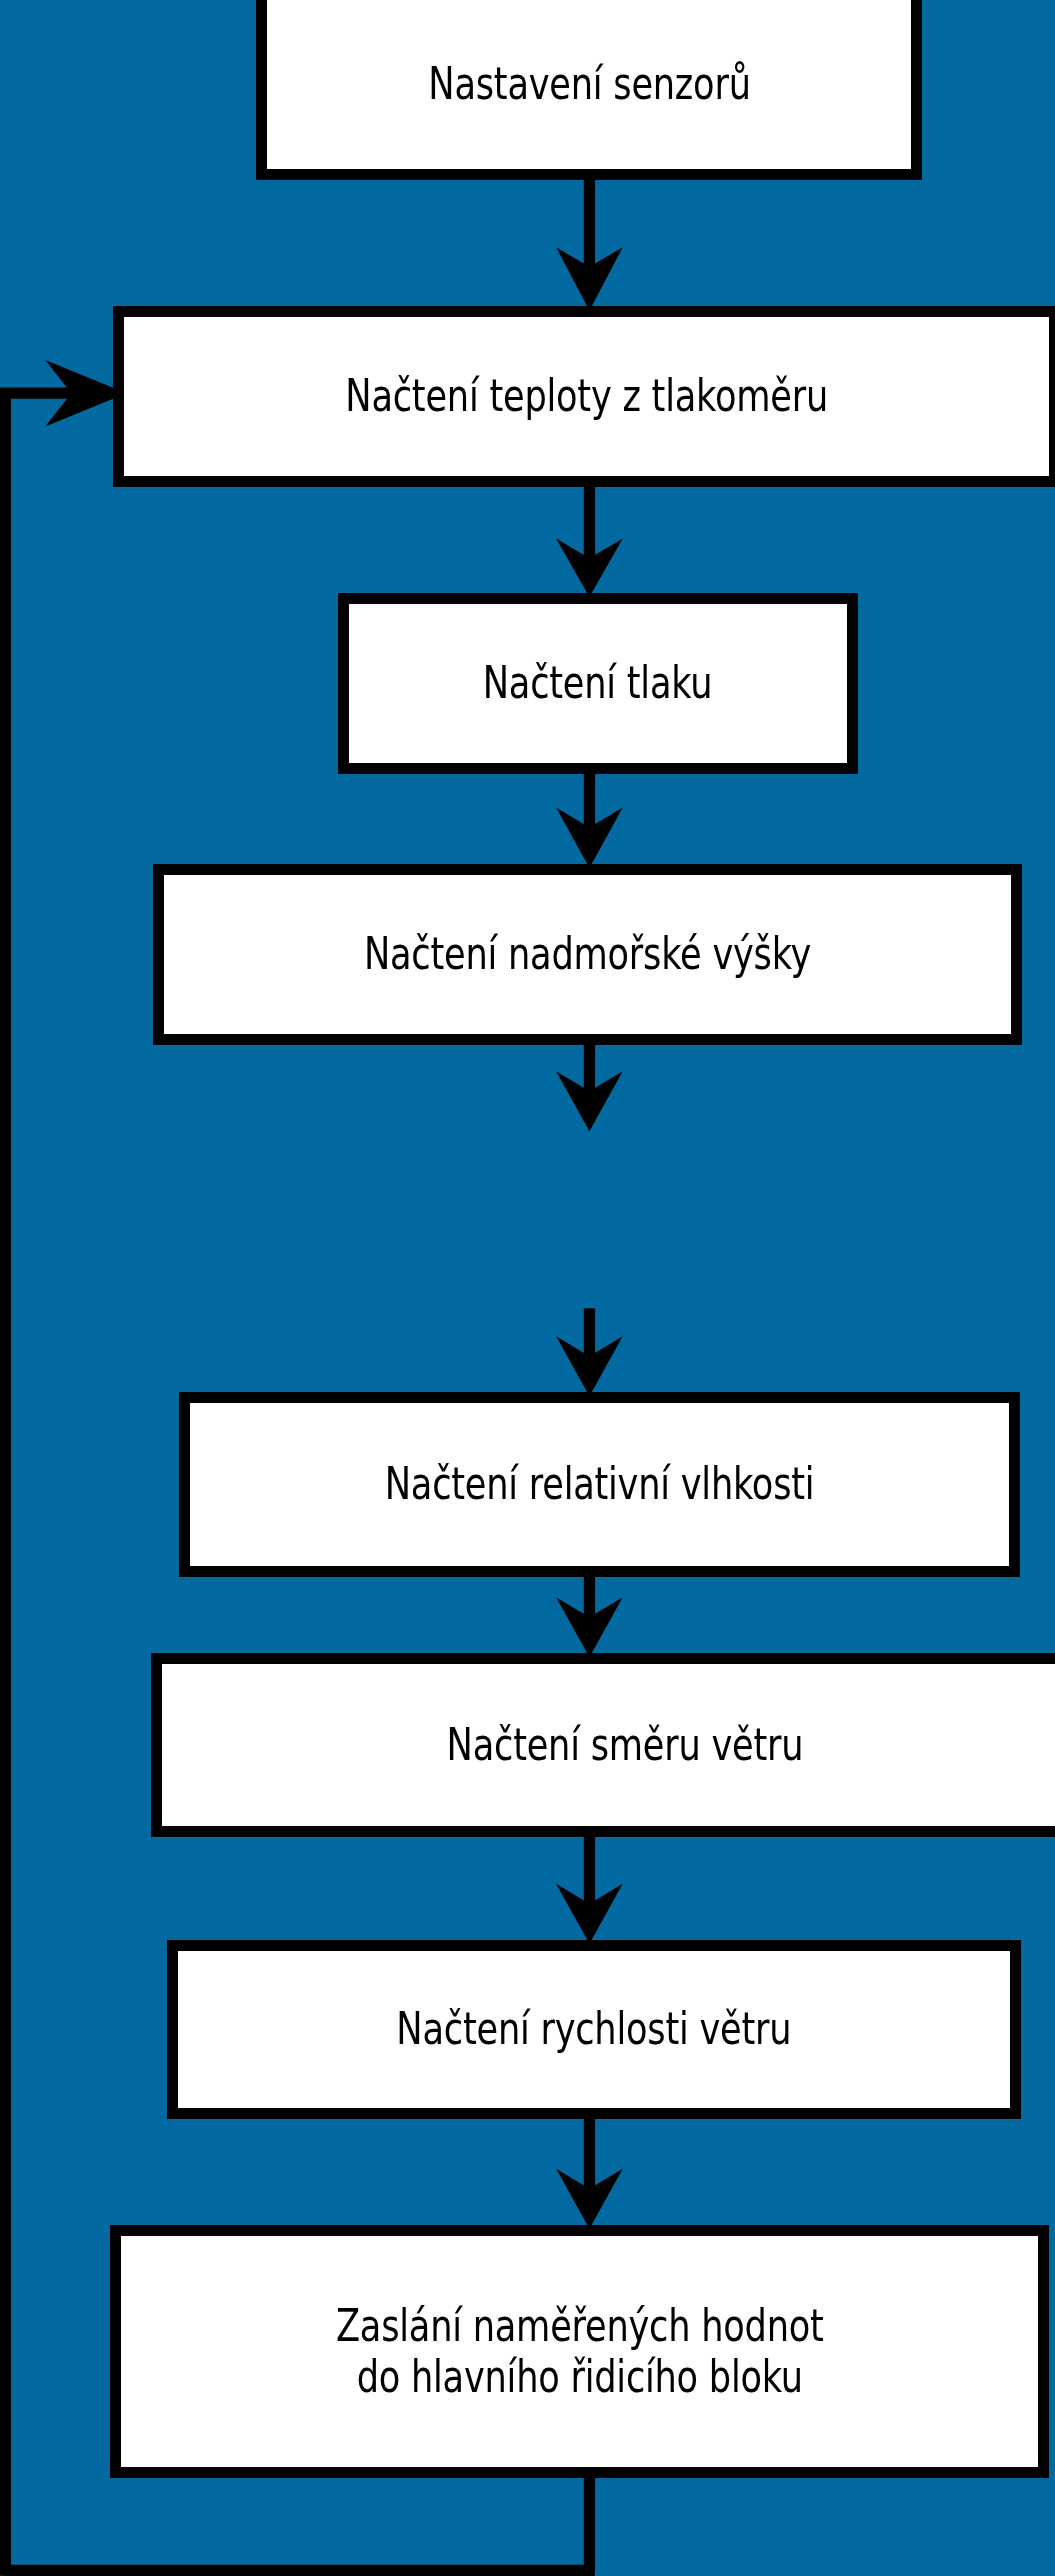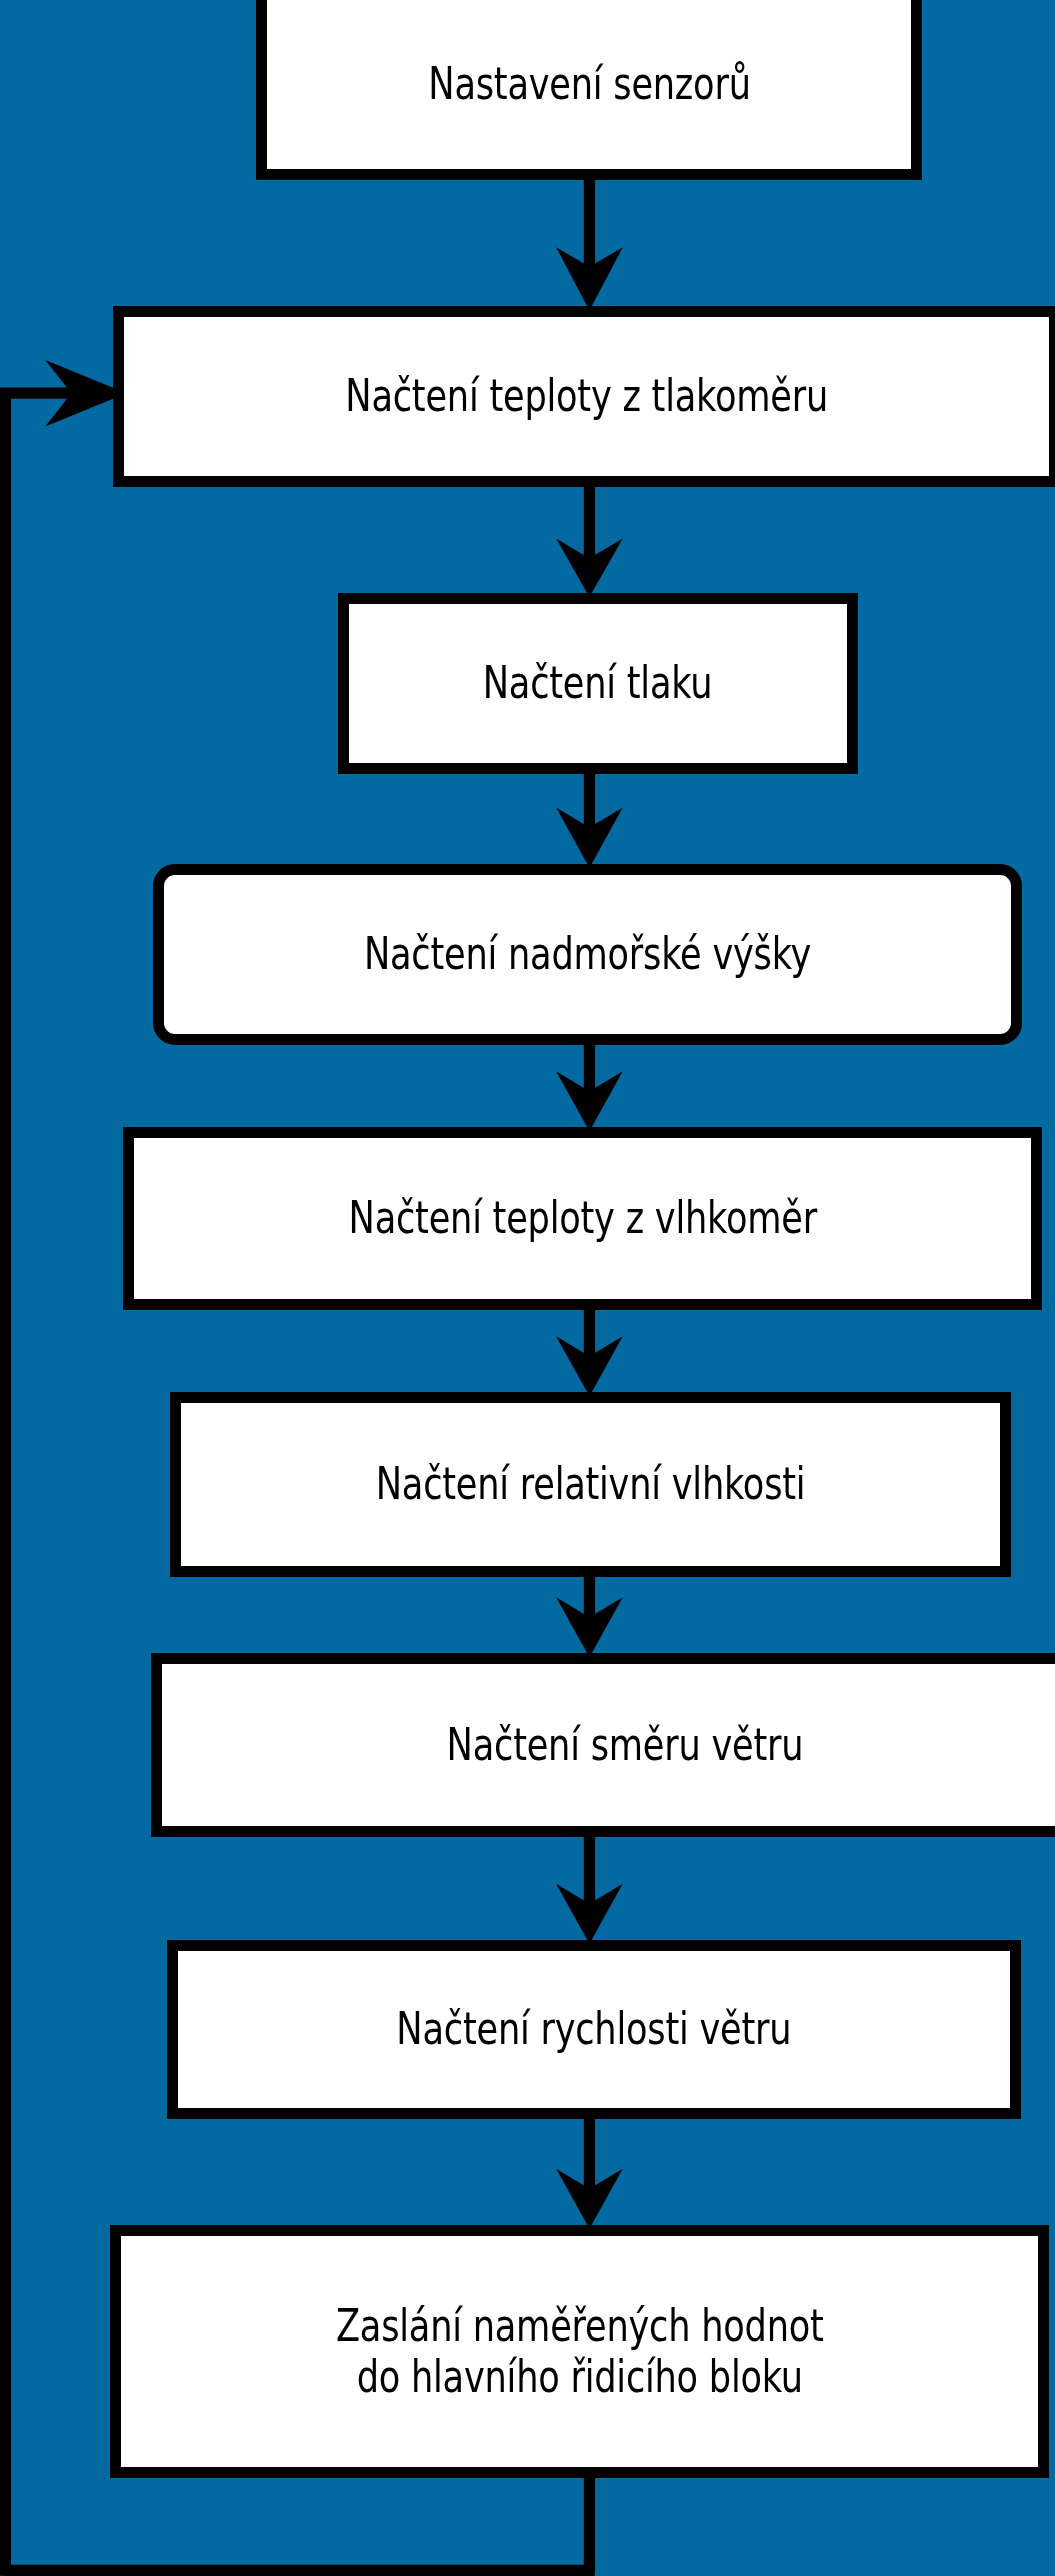--- a/index.html
+++ b/index.html
@@ -116,29 +116,26 @@
   </div>
 
   <div class="node-box" style="left:113px; top:306px; width:947px; height:181px;">
     <div class="node-label">Načtení teploty z tlakoměru</div>
   </div>
 
   <div class="node-box" style="left:338px; top:593px; width:520px; height:181px;">
     <div class="node-label">Načtení tlaku</div>
   </div>
 
-  <div class="node-box" style="left:153px; top:864px; width:869px; height:181px;border-radius:22px;">
+  <div class="node-box" style="left:153px; top:864px; width:869px; height:181px;">
     <div class="node-label">Načtení nadmořské výšky</div>
   </div>
 
-  <div class="node-box" style="left:123px; top:1127px; width:919px; height:183px;">
-    <div class="node-label">Načtení teploty z vlhkoměr</div>
-  </div>
 
-  <div class="node-box" style="left:170px; top:1392px; width:841px; height:185px;">
+  <div class="node-box" style="left:179px; top:1392px; width:841px; height:185px;">
     <div class="node-label">Načtení relativní vlhkosti</div>
   </div>
 
   <div class="node-box" style="left:151px; top:1653px; width:948px; height:184px;">
     <div class="node-label">Načtení směru větru</div>
   </div>
 
   <div class="node-box" style="left:110px; top:2225px; width:939px; height:253px;">
     <div class="node-label">Zaslání naměřených hodnot
 do hlavního řidicího bloku</div>

